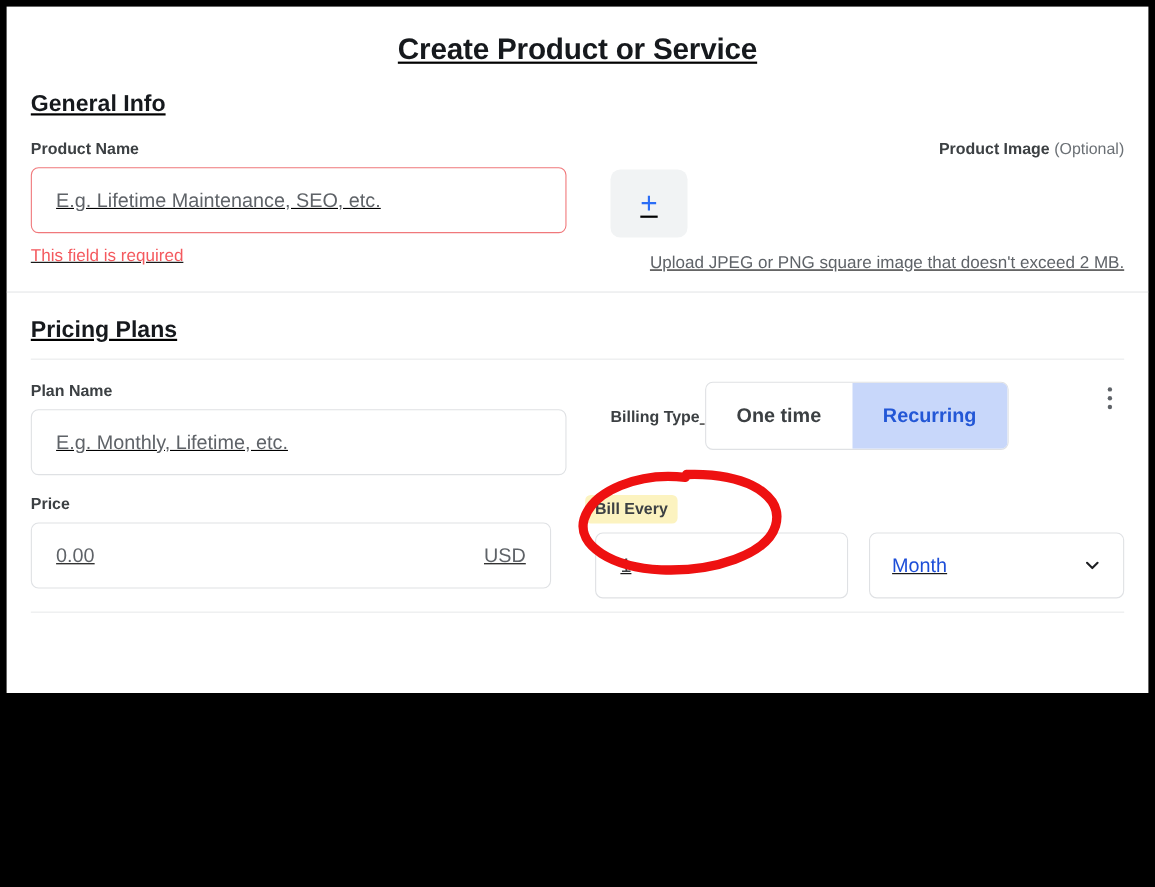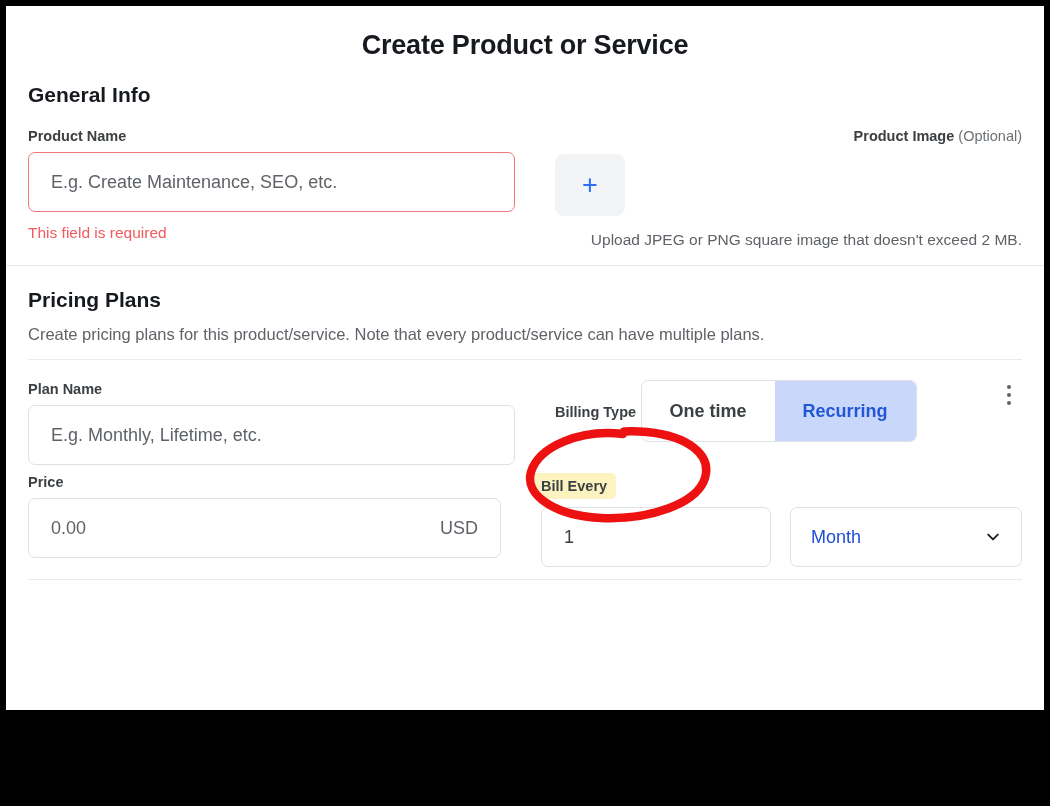--- a/index.html
+++ b/index.html
@@ -18,23 +18,24 @@
     background: #000000;
     overflow: hidden;
   }
 
   
   .page {
     position: absolute;
     left: 6px;
     top: 6px;
     width: 1038px;
-    height: 704px;
+    height: 624px;
     background: #ffffff;
     overflow: hidden;
+    text-decoration: underline;
   }
 
   
   .page-title {
     text-align: center;
     font-size: 27px;
     font-weight: bold;
     color: #16191d;
     letter-spacing: -0.2px;
     margin-top: 24px;
@@ -243,41 +244,40 @@
     <div class="page-title">Create Product or Service</div>
 
     <div class="section">
       <div class="section-heading">General Info</div>
 
       <div class="gi-row">
 
         <div class="gi-left">
           <label class="field-label">Product Name</label>
           <div class="input error">
-            <span class="placeholder">E.g. Create Maintenance, SEO, etc.</span>
+            <span class="placeholder">E.g. Lifetime Maintenance, SEO, etc.</span>
           </div>
           <div class="error-text">This field is required</div>
         </div>
 
         <div class="gi-right">
           <label class="field-label"><span>Product Image</span> <span class="optional">(Optional)</span></label>
           <div class="upload-box">
             <span class="upload-plus">+</span>
           </div>
           <div class="upload-hint">Upload JPEG or PNG square image that doesn't exceed 2 MB.</div>
         </div>
 
       </div>
     </div>
 
     <div class="divider-full" style="margin-top:16px;"></div>
 
     <div class="section">
       <div class="section-heading">Pricing Plans</div>
-      <div class="section-sub">Create pricing plans for this product/service. Note that every product/service can have multiple plans.</div>
     </div>
 
     <div class="divider-inset"></div>
 
     <div class="plan">
 
       <div class="kebab">
         <span></span>
         <span></span>
         <span></span>
@@ -293,21 +293,21 @@
 
         <div class="col-right">
           <label class="field-label">Billing Type</label>
           <div class="segmented">
             <div class="seg">One time</div>
             <div class="seg active">Recurring</div>
           </div>
         </div>
       </div>
 
-      <div class="plan-row" style="margin-top:8px;">
+      <div class="plan-row" style="margin-top:18px;">
         <div class="col-left">
           <label class="field-label">Price</label>
           <div class="input">
             <span class="placeholder">0.00</span>
             <span class="suffix">USD</span>
           </div>
         </div>
 
         <div class="col-right">
           <label class="field-label label-hl">Bill Every</label>

